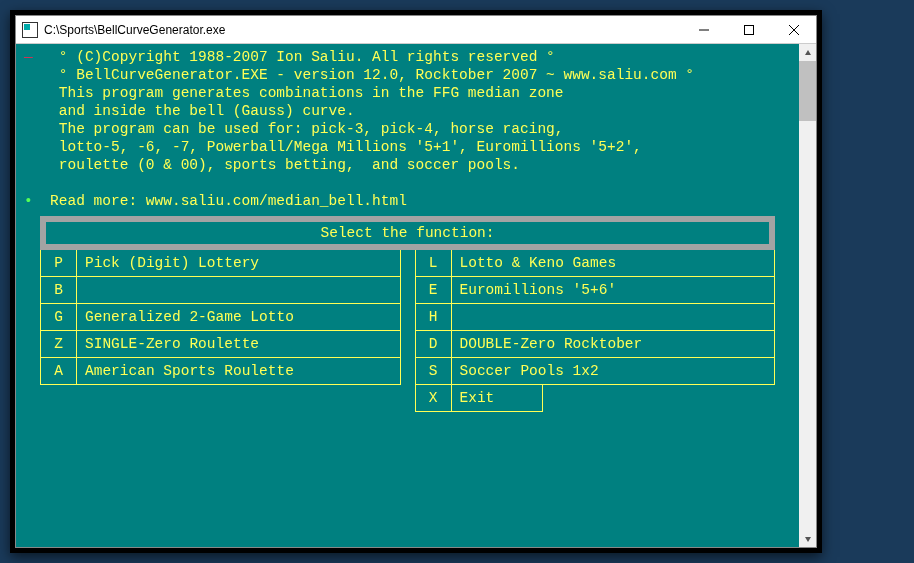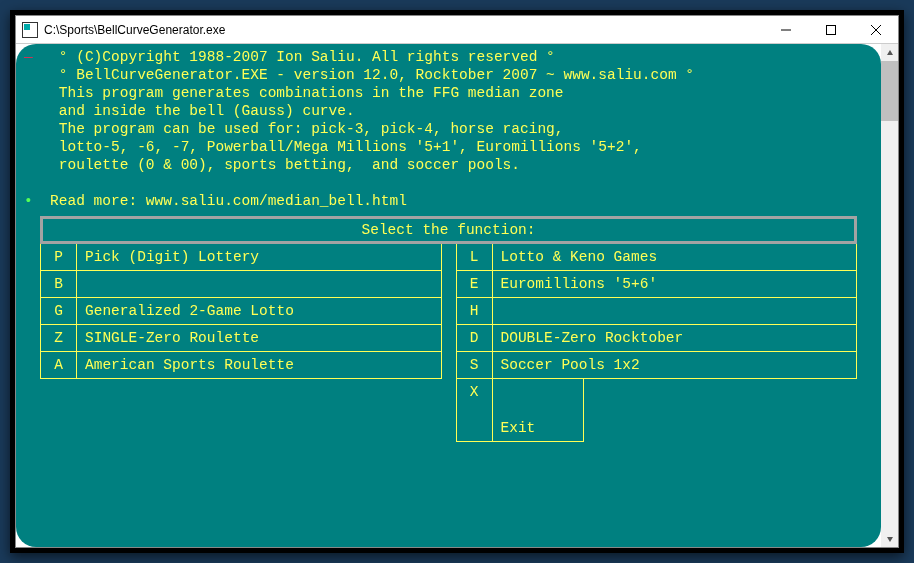--- a/index.html
+++ b/index.html
@@ -6,21 +6,21 @@
   body {
     margin: 0;
     padding: 10px;
     background: #1a3a5a;
     font-family: 'Consolas', 'Courier New', monospace;
     width: 914px;
     height: 563px;
     overflow: hidden;
   }
   .outer {
-    width: 894px;
+    width: 812px;
     height: 543px;
     background: #000;
     padding: 5px;
     box-shadow: 0 4px 12px rgba(0,0,0,0.6);
   }
   .window {
     width: 100%;
     height: 100%;
     background: #fff;
     display: flex;
@@ -61,27 +61,26 @@
   .console {
     flex: 1;
     background: #008080;
     color: #ffff55;
     font-family: 'Consolas', 'Courier New', monospace;
     font-size: 14.5px;
     line-height: 18px;
     padding: 4px 8px;
     overflow: hidden;
     position: relative;
-    border-radius: 20px;
   }
   .intro .cursor { color: #cc3355; }
   .green-dot { color: #55ff55; }
   .menu-area { margin-top: 6px; }
   .menu-title {
-    border: 3px solid #a3a3a3;
+    border: 6px solid #a3a3a3;
     text-align: center;
     padding: 2px 0;
     margin: 0 16px 0 16px;
   }
   .cols {
     display: flex;
     gap: 14px;
     margin: 0 16px;
   }
   .col { flex: 1; }
@@ -103,21 +102,21 @@
     margin: 0 16px;
   }
   .exit-spacer { flex:1; margin-right:14px; }
   .exit-box { flex:1; display:flex; }
   .exit-inner {
     display:flex;
     border: 1px solid #ffff55;
     border-top:none;
   }
   .exit-inner .key { width:36px; text-align:center; border-right:1px solid #ffff55; padding:4px 0;}
-  .exit-inner .label { padding:4px 8px; width: 90px; margin-top: 36px; }
+  .exit-inner .label { padding:4px 8px; width: 90px; }
   .scrollbar {
     width: 17px;
     background: #f0f0f0;
     display: flex;
     flex-direction: column;
   }
   .sb-btn {
     height: 17px;
     background: #f0f0f0;
     display:flex; align-items:center; justify-content:center;

